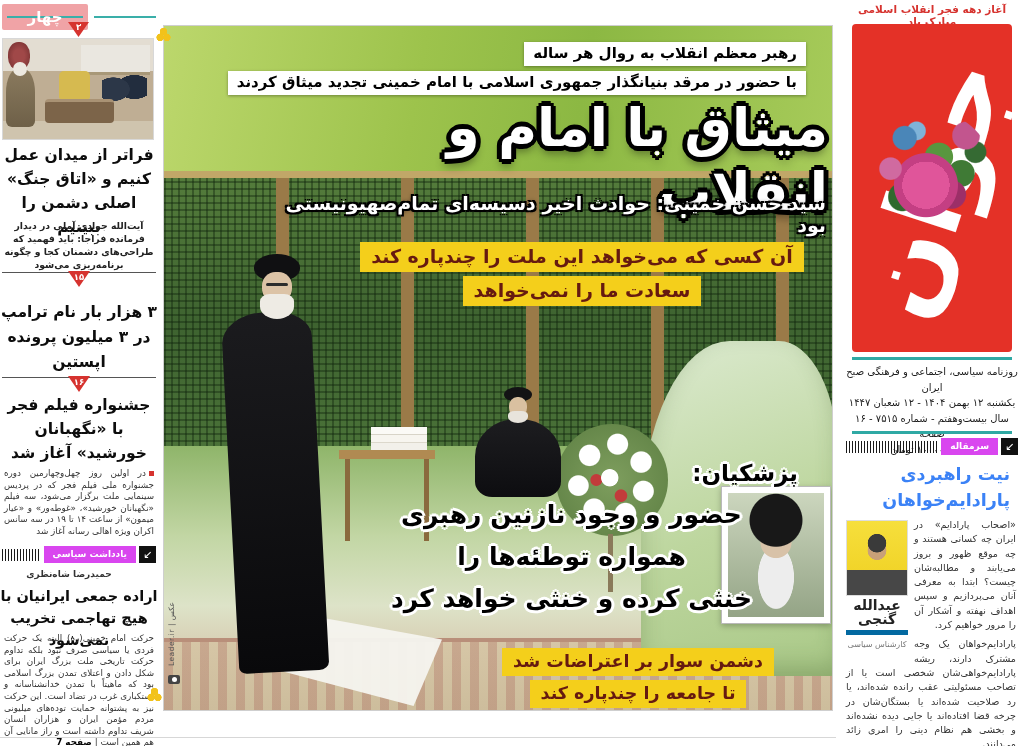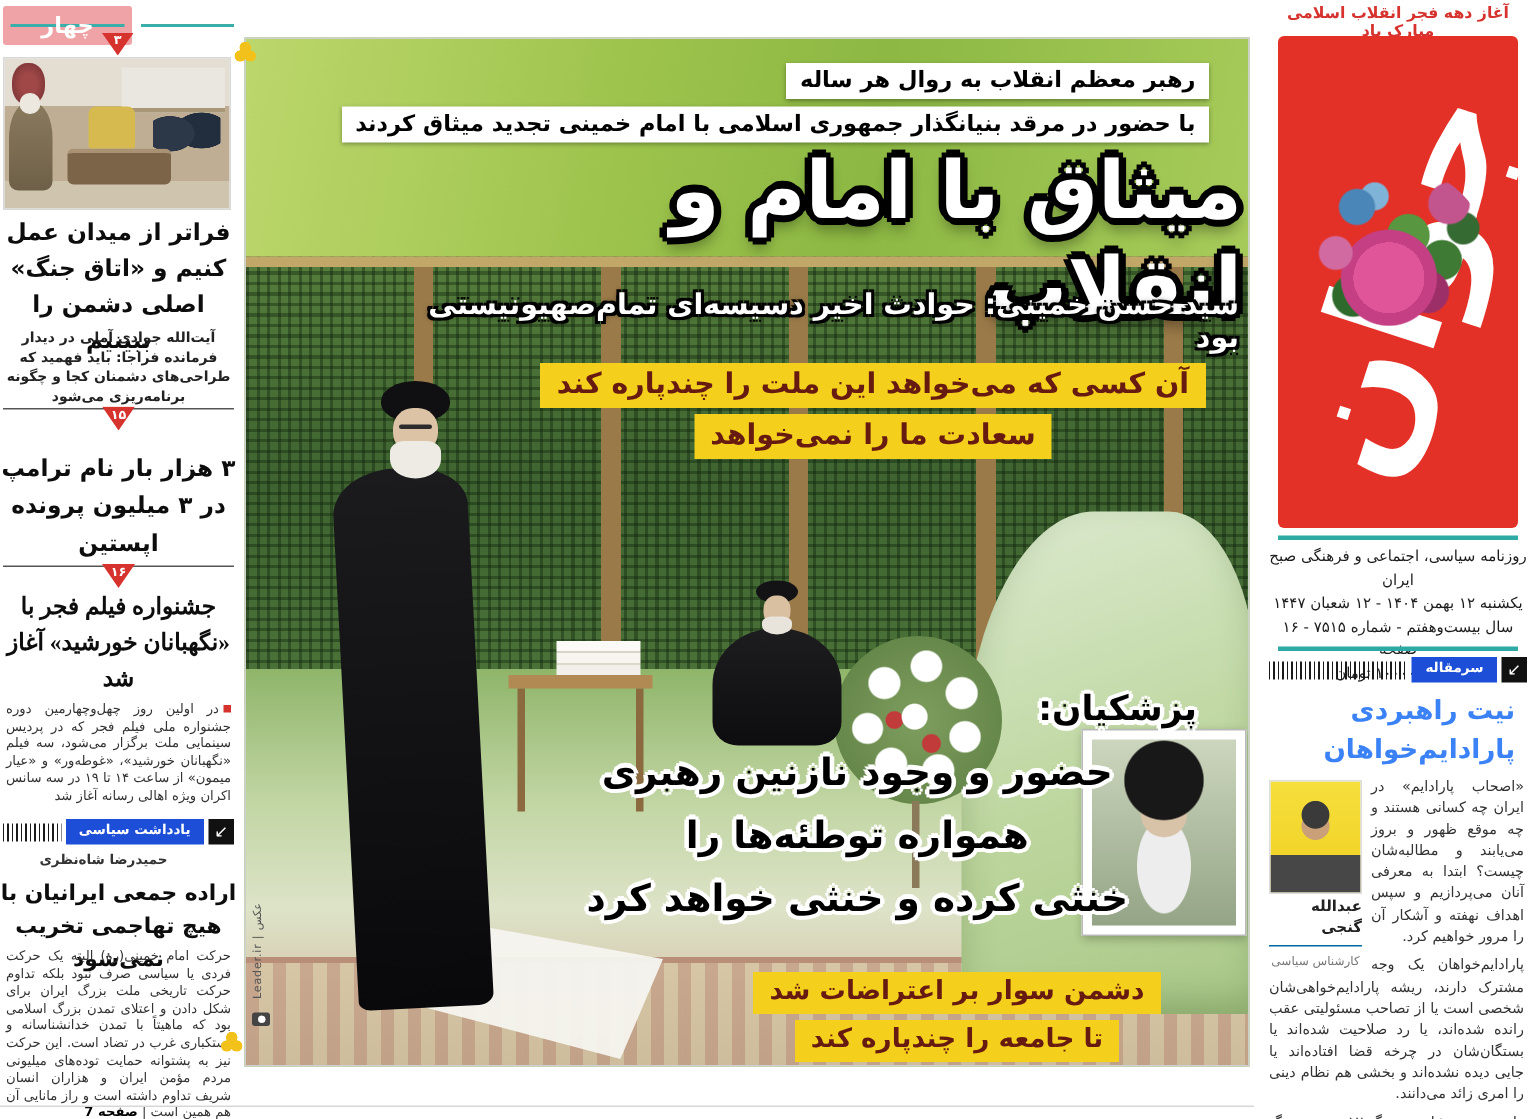--- a/index.html
+++ b/index.html
@@ -30,38 +30,38 @@
       radial-gradient(circle at 55% 38%, #58963f 0 14%, transparent 15%);
   }
   .teal-rule { position:absolute; right:12px; width:160px; height:3px; background:#2fa9a4; }
   .rule-a { top:357px; } .rule-b { top:431px; }
   .paper-info { position:absolute; top:364px; right:6px; width:172px; text-align:center;
                 font-size:10px; line-height:15.5px; color:#1c1c1c; }
   .badge-row { position:absolute; display:flex; align-items:center; gap:3px; height:17px; }
   .ed-header { top:438px; right:6px; width:172px; }
   .icon-sq { width:17px; height:17px; background:#111; color:#fff; font-size:11px;
              display:flex; align-items:center; justify-content:center; flex:0 0 auto; }
-  .red-badge { background:#1d4ed8; color:#fff; font-size:9px; font-weight:bold;
+  .red-badge { background:#d946ef; color:#fff; font-size:9px; font-weight:bold;
                padding:3px 9px 4px; flex:0 0 auto; }
   .barcode { flex:1; height:12px;
              background:repeating-linear-gradient(90deg,#1a1a1a 0 1px,transparent 1px 3px); }
   .ed-title { position:absolute; top:461px; right:14px; width:160px; text-align:right;
               font-size:17.5px; font-weight:bold; line-height:26px; color:#3b82f6; }
   .ed-body { position:absolute; top:518px; right:8px; width:170px; font-size:9.6px;
              line-height:14.3px; text-align:justify; color:#333; }
   .ed-body p { margin-bottom:5px; }
   .ed-photo { float:left; width:62px; margin:2px 6px 3px 0; }
   .ed-photo-img { width:62px; height:76px; border:1px solid #ddd;
     background:
       radial-gradient(circle at 50% 30%, #3a3a3a 0 15%, transparent 16%),
       radial-gradient(circle at 50% 40%, #c9a078 0 17%, transparent 18%),
       linear-gradient(0deg, #474747 0 34%, transparent 34%),
       linear-gradient(#f6df3c,#efcf20); }
-  .ed-photo-name { font-size:10px; font-weight:bold; text-align:right; color:#222;
-                   padding:2px 0 3px; border-bottom:1px solid #0369a1; }
+  .ed-photo-name { font-size:14px; font-weight:bold; text-align:center; color:#222;
+                   padding:2px 0 3px; border-bottom:5px solid #0369a1; }
   .ed-photo-role { font-size:8px; color:#777; text-align:center; padding-top:3px; }
 
   
   .col-left { position:absolute; top:0; left:0; width:158px; height:746px; }
   .mast { position:absolute; top:4px; left:2px; width:154px; height:30px; }
   .mast-pink { position:absolute; left:0; top:0; width:86px; height:26px; background:#f0a3a6;
                border-radius:2px; display:flex; align-items:center; justify-content:center; }
   .mast-pink::after { content:""; position:absolute; left:5px; right:5px; top:12px; height:2px;
                       background:#3aafa9; }
   .mast-word { position:relative; z-index:1; color:#fff; font-weight:bold; font-size:15px;
@@ -93,21 +93,21 @@
 
   .lc-h { position:absolute; left:0; width:158px; text-align:center; font-weight:bold; color:#0d0d0d; }
   .h1a { top:143px; font-size:15.5px; line-height:24px; }
   .sub1 { position:absolute; top:219px; left:4px; width:150px; text-align:center;
           font-size:9.3px; font-weight:bold; line-height:13px; color:#222; }
   .lc-div { position:absolute; left:2px; width:154px; border-top:1.5px solid #555; }
   .lc-div .tri { position:absolute; top:-2px; left:50%; transform:translateX(-50%);
                  width:22px; height:16px; line-height:12px; }
   .div1 { top:272px; } .div2 { top:377px; }
   .h2a { top:289px; font-size:15.5px; line-height:25px;margin-top:11px; }
-  .h3a { top:393px; font-size:15.5px; line-height:24px;font-family:Liberation Serif, serif; }
+  .h3a { top:393px; font-size:15.5px; line-height:24px; }
   .body3 { position:absolute; top:468px; left:4px; width:150px; font-size:8.8px;
            line-height:11.6px; text-align:justify; color:#333; }
   .bullet { display:inline-block; width:5px; height:5px; background:#d6332f; margin-left:3px; }
   .note-header { top:546px; right:2px; left:2px; width:154px; }
   .note-author { position:absolute; top:569px; left:4px; width:130px; text-align:center;
                  font-size:9px; font-weight:bold; color:#333; }
   .h4a { top:585px; font-size:14.5px; line-height:22px; }
   .body4 { position:absolute; top:633px; left:4px; width:150px; font-size:8.8px;
            line-height:11.6px; text-align:justify; color:#333; }
   .body4 b { color:#000; }

